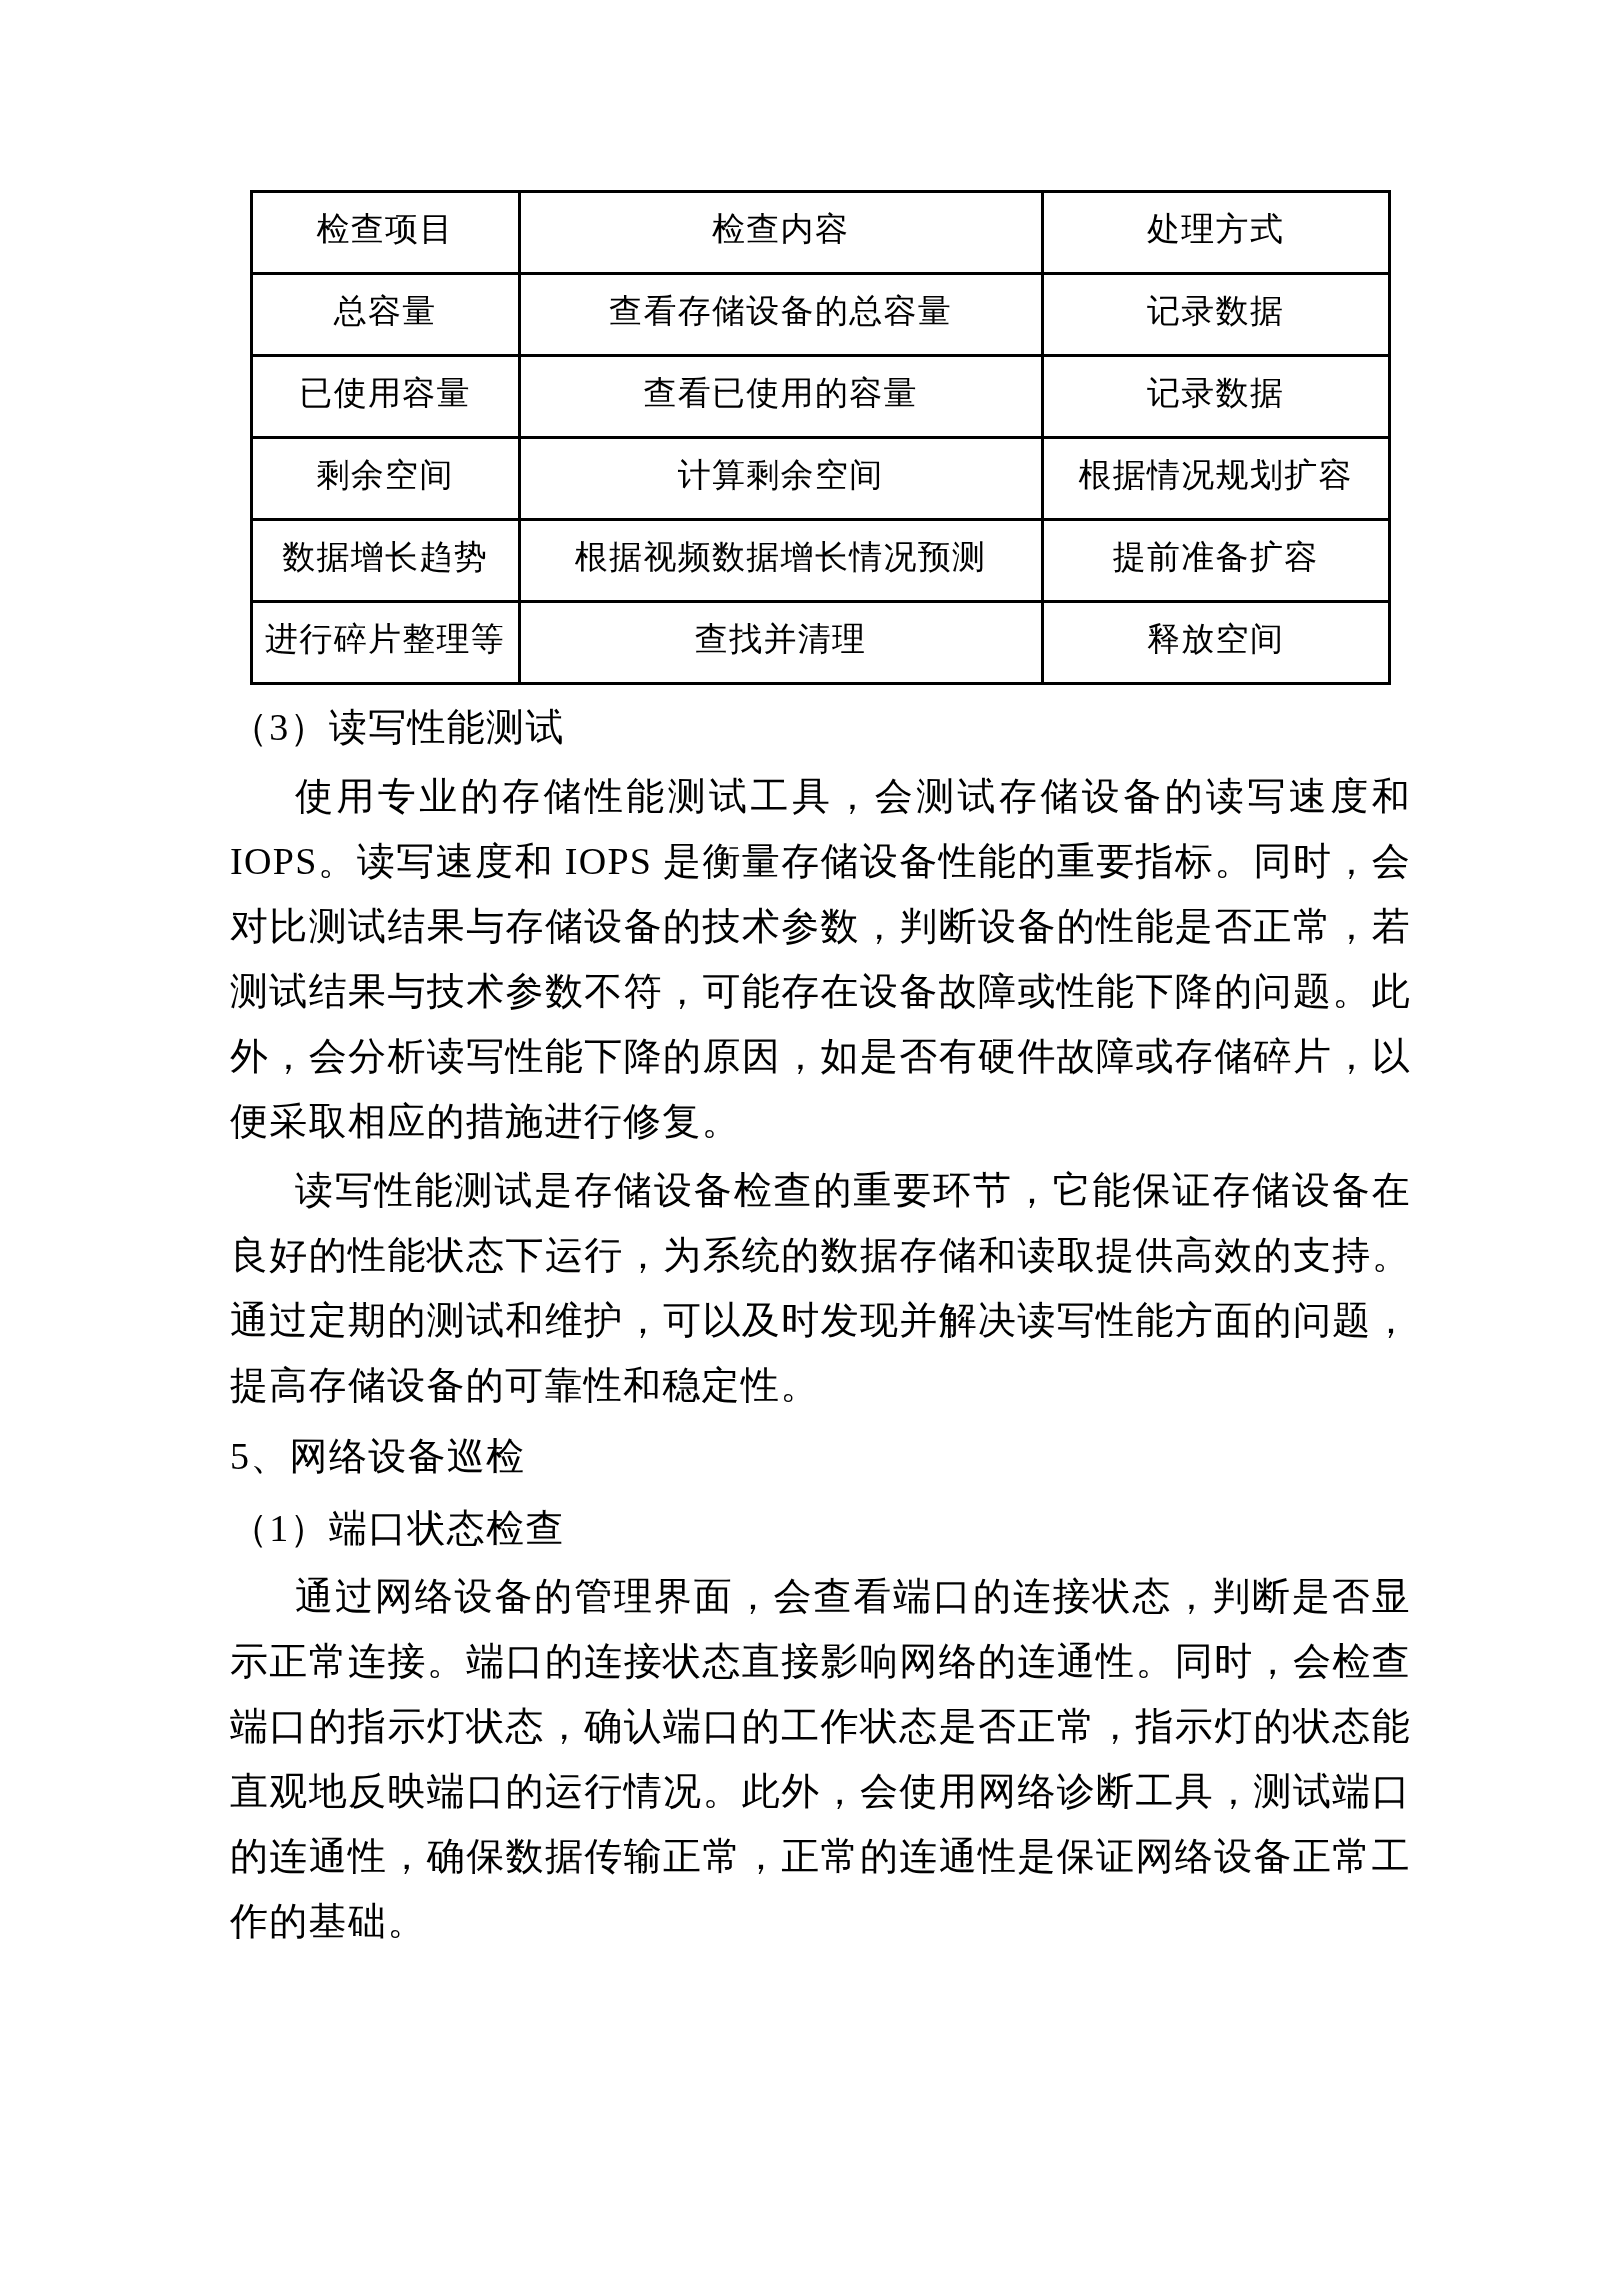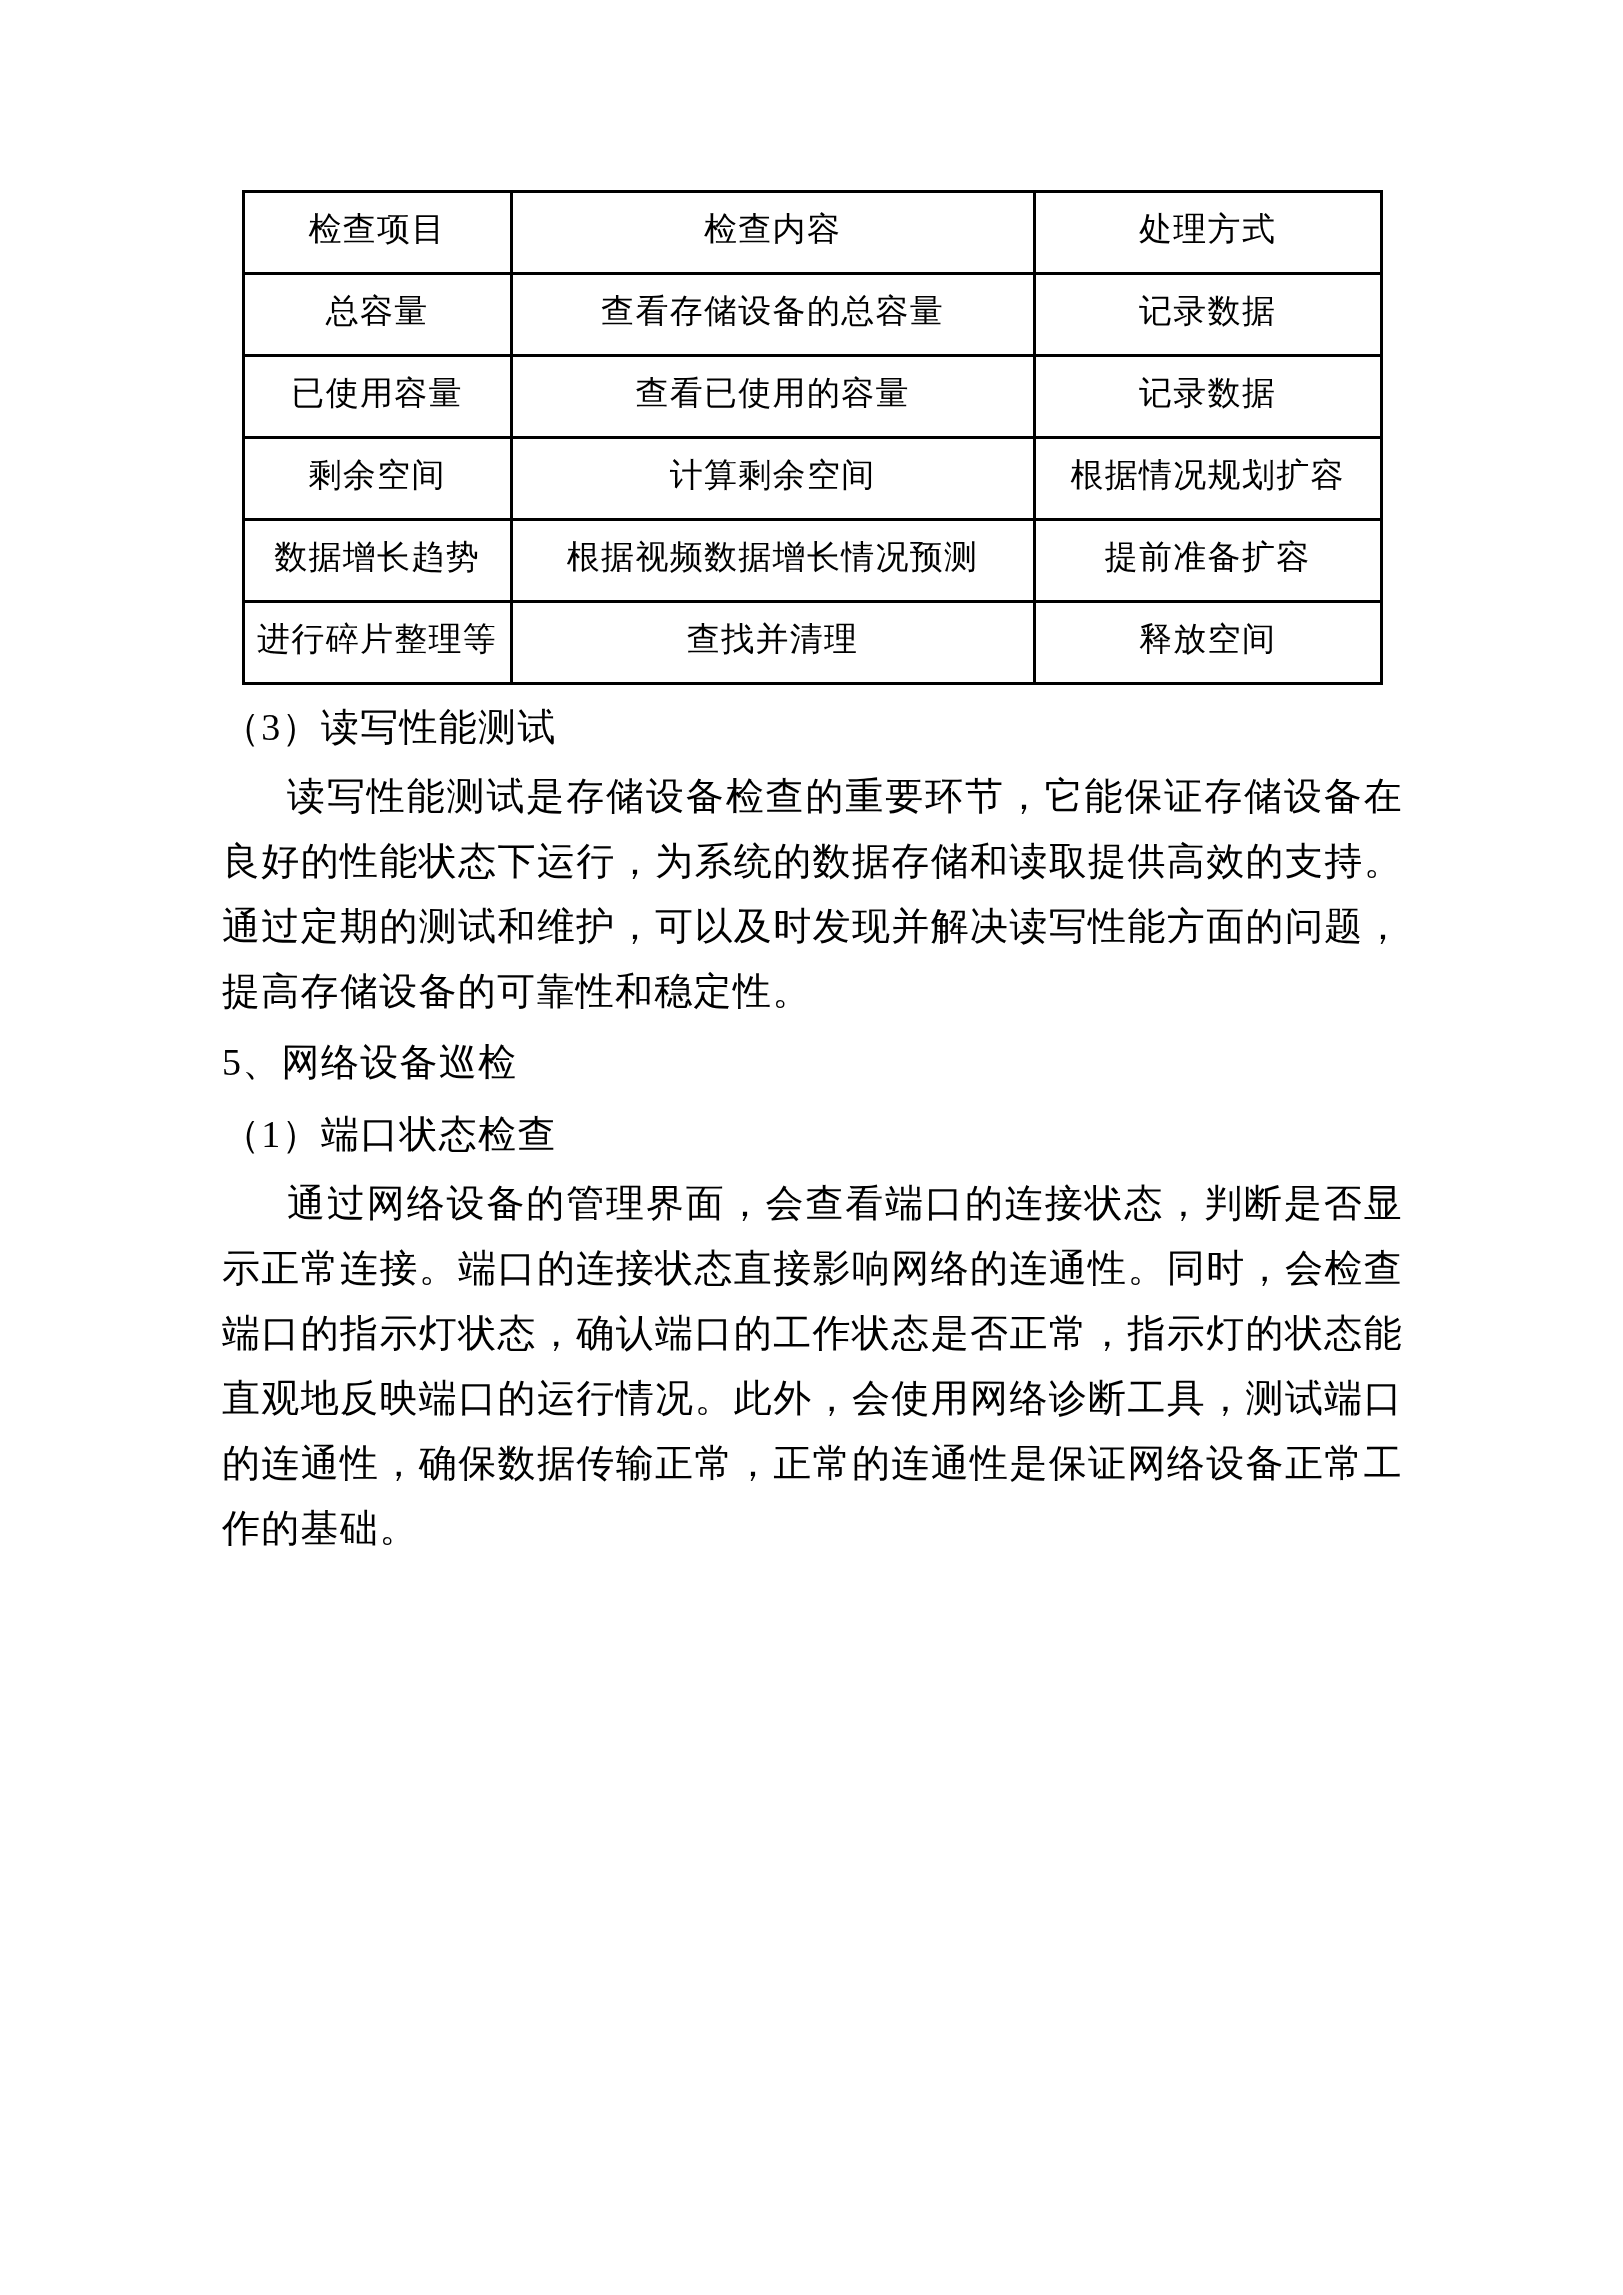--- a/index.html
+++ b/index.html
@@ -11,21 +11,21 @@
     position: relative;
     width: 1623px;
     height: 2295px;
     background: #ffffff;
     font-family: "Liberation Serif", "DejaVu Serif", serif;
     color: #000000;
     overflow: hidden;
   }
   .content {
     position: absolute;
-    left: 222px;
+    left: 230px;
     top: 190px;
     width: 1181px;
   }
   table.check-table {
     border-collapse: collapse;
     table-layout: fixed;
     width: 1139px;
     margin-left: 19.6px;
   }
   table.check-table td {
@@ -105,20 +105,21 @@
         <tr>
           <td>进行碎片整理等</td>
           <td>查找并清理</td>
           <td>释放空间</td>
         </tr>
       </tbody>
     </table>
 
     <div class="bodytext">
       <p class="heading">（3）读写性能测试</p>
+      <p class="para">使用专业的存储性能测试工具，会测试存储设备的读写速度和 IOPS。读写速度和 IOPS 是衡量存储设备性能的重要指标。同时，会对比测试结果与存储设备的技术参数，判断设备的性能是否正常，若测试结果与技术参数不符，可能存在设备故障或性能下降的问题。此外，会分析读写性能下降的原因，如是否有硬件故障或存储碎片，以便采取相应的措施进行修复。</p>
       <p class="para">读写性能测试是存储设备检查的重要环节，它能保证存储设备在良好的性能状态下运行，为系统的数据存储和读取提供高效的支持。通过定期的测试和维护，可以及时发现并解决读写性能方面的问题，提高存储设备的可靠性和稳定性。</p>
       <p class="subheading">5、网络设备巡检</p>
       <p class="subheading">（1）端口状态检查</p>
       <p class="para">通过网络设备的管理界面，会查看端口的连接状态，判断是否显示正常连接。端口的连接状态直接影响网络的连通性。同时，会检查端口的指示灯状态，确认端口的工作状态是否正常，指示灯的状态能直观地反映端口的运行情况。此外，会使用网络诊断工具，测试端口的连通性，确保数据传输正常，正常的连通性是保证网络设备正常工作的基础。</p>
     </div>
 
   </div>
 </div>
 
 

